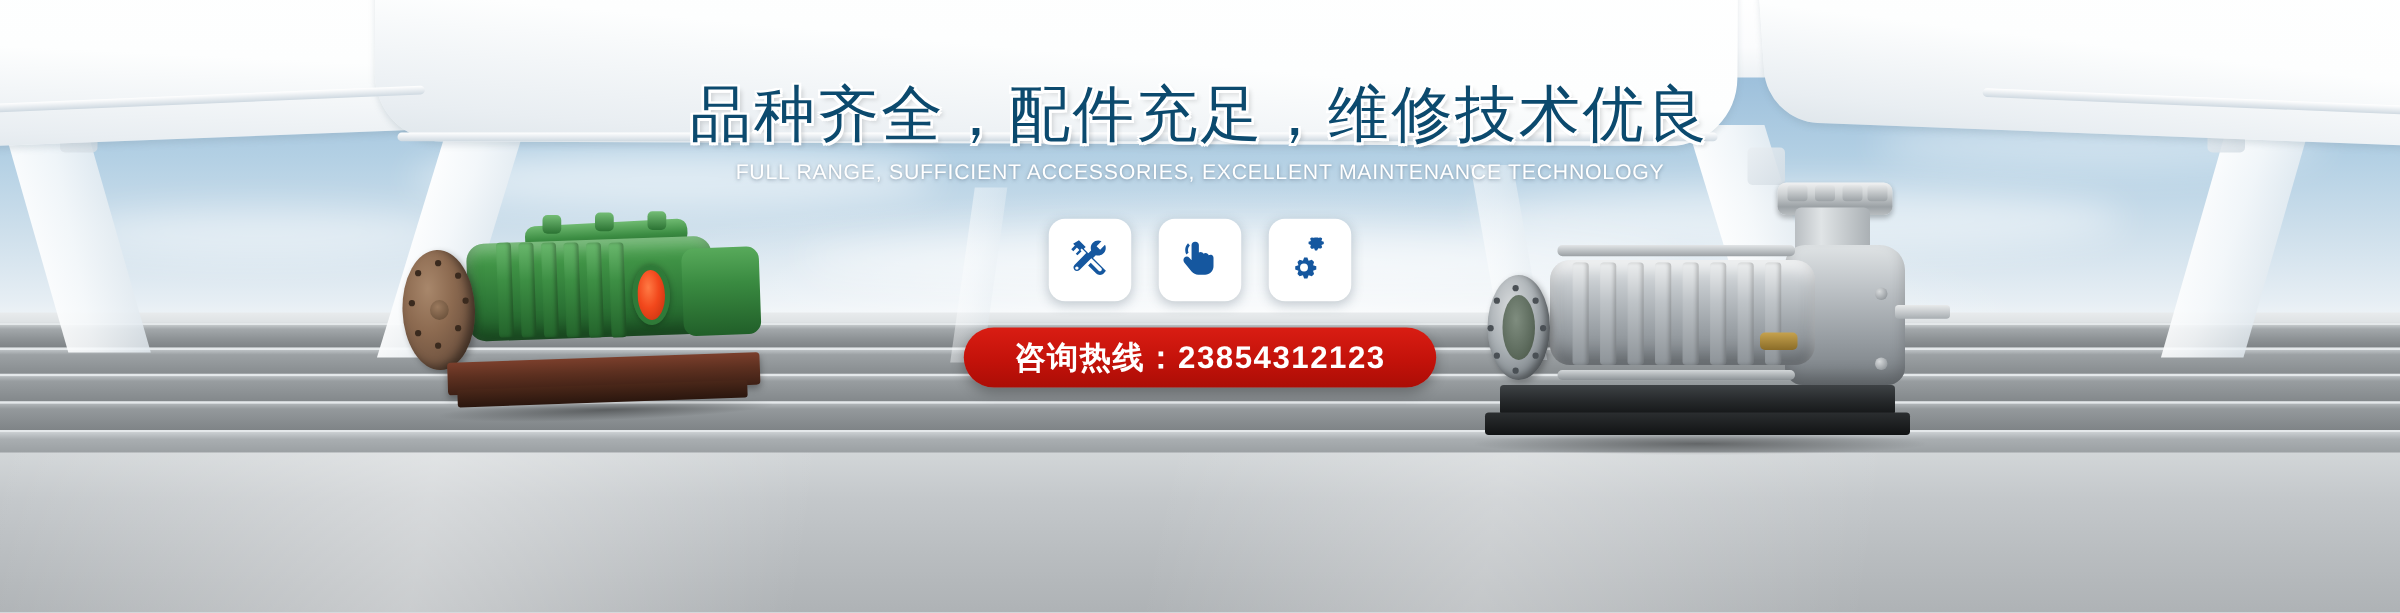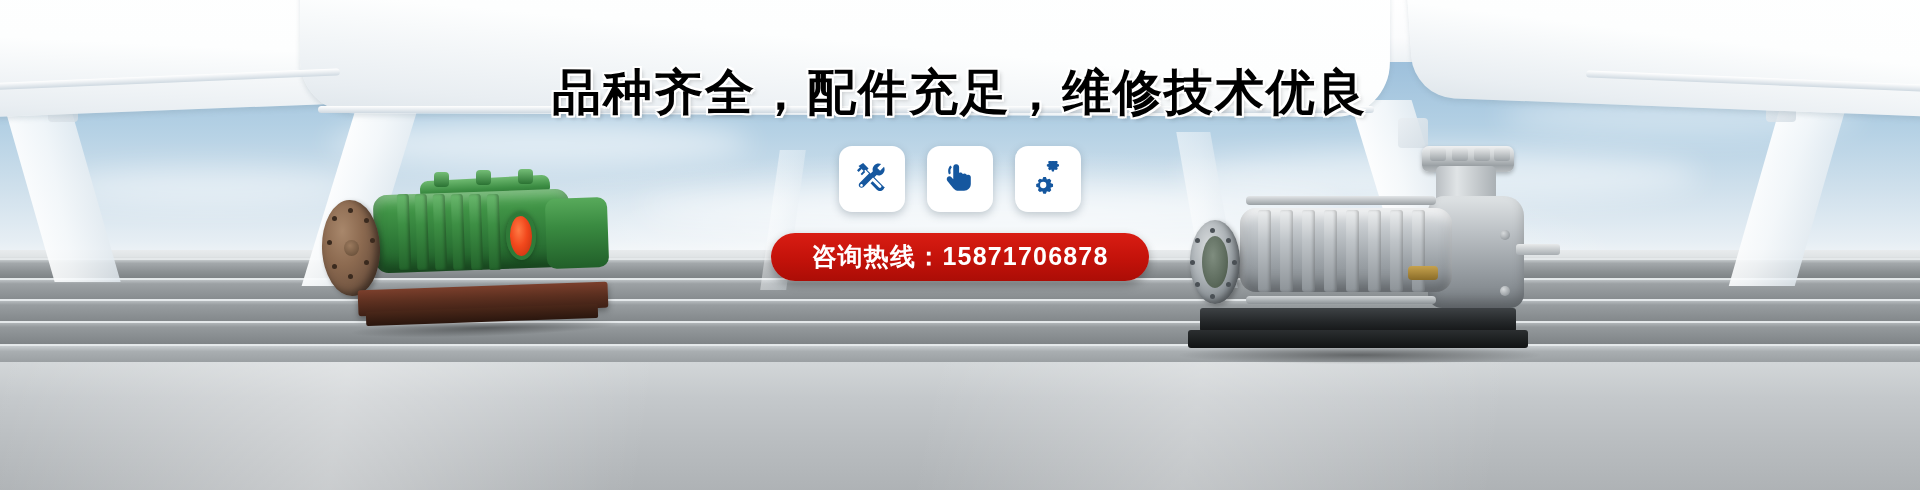--- a/index.html
+++ b/index.html
@@ -254,23 +254,23 @@
   }
 
   
   .content {
     position:absolute; left:0; top:0; width:1920px; height:490px;
     display:flex; flex-direction:column; align-items:center;
     padding-top:66px;
   }
   .headline {
     font-size:49px;
-    font-weight:bold;
+    font-weight:normal;
     letter-spacing:2px;
-    color:#000000;
+    color:#0c4a6e;
     text-shadow:
       2px 0 0 #ffffff, -2px 0 0 #ffffff, 0 2px 0 #ffffff, 0 -2px 0 #ffffff,
       2px 2px 0 #ffffff, -2px 2px 0 #ffffff, 2px -2px 0 #ffffff, -2px -2px 0 #ffffff,
       3px 3px 4px rgba(0,0,0,.18);
     white-space:nowrap;
     line-height:1.08;
   }
   .subline-en {
     margin-top:9px;
     font-size:17px;
@@ -428,20 +428,21 @@
     <div class="gy-fbolt" style="left:55px;top:98px;"></div>
     <div class="gy-flange-inner"></div>
     <div class="gy-base"></div>
     <div class="gy-base2"></div>
   </div>
 
   <div class="content">
 
     <div class="headline">品种齐全，配件充足，维修技术优良</div>
 
+    <div class="subline-en">FULL RANGE, SUFFICIENT ACCESSORIES, EXCELLENT MAINTENANCE TECHNOLOGY</div>
 
 
     <div class="icon-row">
 
       <div class="icon-card">
         <svg viewBox="0 0 24 24">
           <path d="M20.7 18.0l-7.1-7.1 1.5-1.5c.4.1.9.2 1.3.2 2.2 0 4-1.8 4-4 0-.6-.1-1.2-.4-1.7l-2.6 2.6-1.9-1.9 2.6-2.6c-.5-.3-1.1-.4-1.7-.4-2.2 0-4 1.8-4 4 0 .5.1.9.2 1.3l-1.5 1.5-2.4-2.4 1-1-3.6-3.6L3 3.3l3.6 3.6 1-1 2.4 2.4-6.3 6.3c-.7.7-.7 1.9 0 2.7.7.7 1.9.7 2.7 0l6.3-6.3 5.3 5.3c.4.4.4 1 0 1.4-.4.4-1 .4-1.4 0l-4.2-4.2-1.4 1.4 4.2 4.2c1.2 1.2 3.1 1.2 4.2 0 1.2-1.2 1.2-3-.7-1.1z"></path>
           <path d="M5.0 17.2c-.5 0-.9-.4-.9-.9s.4-.9.9-.9.9.4.9.9-.4.9-.9.9z" fill="#ffffff"></path>
           <path d="M4.2 4.0L2.0 6.2l1.1 1.1 2.2-2.2zM6.6 6.4L4.4 8.6l.9.9 2.2-2.2z"></path>
         </svg>
@@ -461,17 +462,17 @@
           <path d="M10.3 12.4l1.6-.6-.5-1.6 1.1-1.1 1.6.5.6-1.6h1.6l.6 1.6 1.6-.5 1.1 1.1-.5 1.6 1.6.6v1.6l-1.6.6.5 1.6-1.1 1.1-1.6-.5-.6 1.6h-1.6l-.6-1.6-1.6.5-1.1-1.1.5-1.6-1.6-.6z" transform="translate(-7.0,2.0) scale(1.08)"></path>
           <circle cx="8.8" cy="16.0" r="2.1" fill="#ffffff"></circle>
           <path d="M10.3 12.4l1.6-.6-.5-1.6 1.1-1.1 1.6.5.6-1.6h1.6l.6 1.6 1.6-.5 1.1 1.1-.5 1.6 1.6.6v1.6l-1.6.6.5 1.6-1.1 1.1-1.6-.5-.6 1.6h-1.6l-.6-1.6-1.6.5-1.1-1.1.5-1.6-1.6-.6z" transform="translate(3.2,-7.4) scale(0.78)"></path>
           <circle cx="17.4" cy="7.4" r="1.5" fill="#ffffff"></circle>
         </svg>
       </div>
 
     </div>
 
     <div class="hotline">
-      <span class="hotline-text">咨询热线：15871706878</span>
+      <span class="hotline-text">咨询热线：23854312123</span>
     </div>
 
   </div>
 </div>
 
 </body></html>

